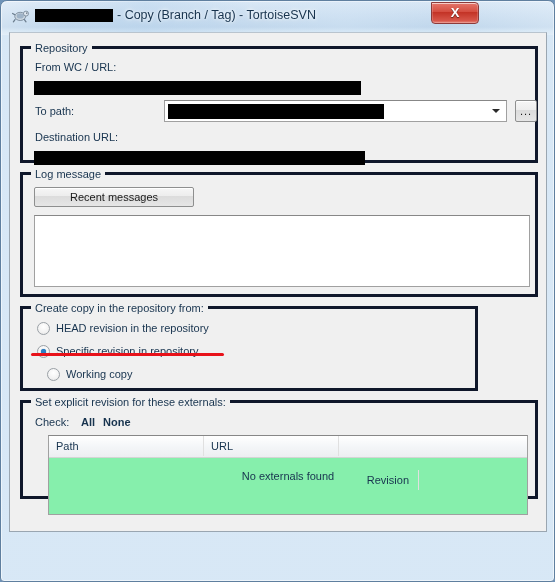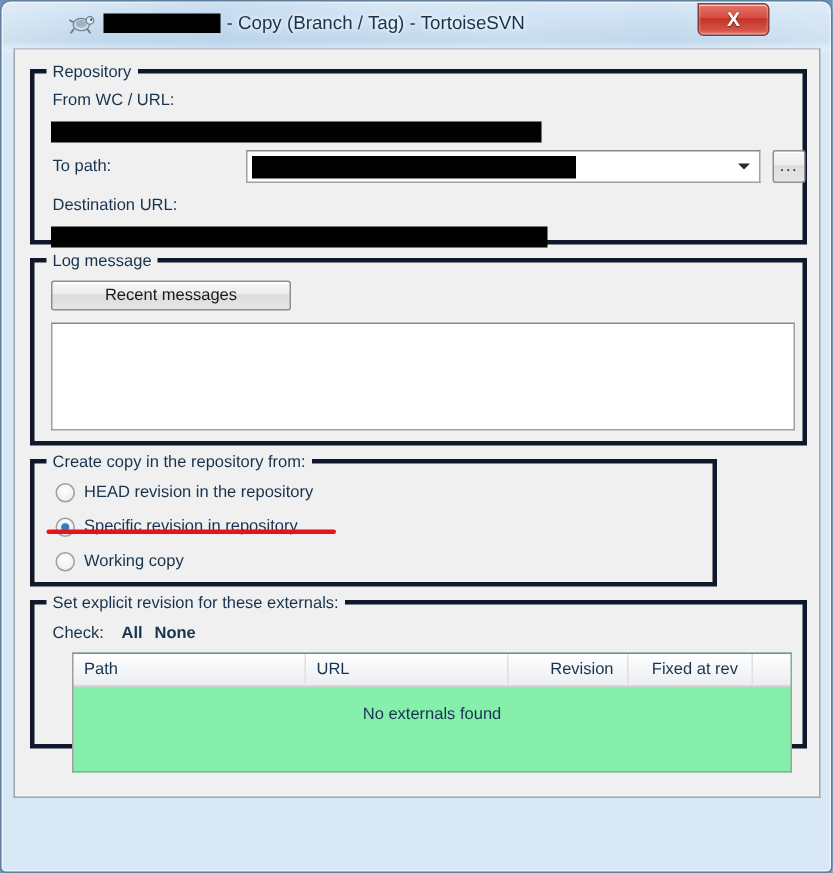--- a/index.html
+++ b/index.html
@@ -48,21 +48,21 @@
         rgba(225,238,250,0.35) 62%,
         rgba(255,255,255,0.08) 80%,
         rgba(240,247,253,0.40) 100%);
     pointer-events: none;
   }
 
   
   #titlebar {
     position: absolute;
     left: 0; top: 0;
-    width: 483px; height: 30px; margin-left: 34px;
+    width: 483px; height: 30px;
   }
   #app-icon {
     position: absolute; left: 11px; top: 6px;
     width: 18px; height: 18px;
   }
   #title-text {
     position: absolute; left: 34px; top: 5px;
     height: 18px; line-height: 18px;
     font-size: 12.5px;
     color: #17334e;
@@ -246,21 +246,21 @@
   #externals-head .col {
     position: absolute;
     top: 0; height: 20px; line-height: 20px;
     font-size: 11px; color: #17334e;
     border-right: 1px solid #e0e0e0;
     box-sizing: border-box;
     white-space: nowrap;
     overflow: hidden;
   }
   #externals-head .col.lefted { padding-left: 7px; text-align: left; }
-  #externals-head .col.righted { padding-right: 9px; text-align: right; }
+  #externals-head .col.righted { padding-right: 9px; text-align: right; margin-top: 34px; }
   #externals-empty {
     position: absolute;
     left: 0; top: 34px;
     width: 100%;
     text-align: center;
     font-size: 11px;
     color: #17334e;
   }
 
   
@@ -337,21 +337,21 @@
       <div class="radio-row" style="left:14px; top:12px; width:230px;">
         <span class="radio"></span>
         <span class="txt">HEAD revision in the repository</span>
       </div>
 
       <div class="radio-row" style="left:14px; top:35px; width:230px;">
         <span class="radio on"></span>
         <span class="txt">Specific revision in repository</span>
       </div>
 
-      <div class="radio-row" style="left:14px; top:58px; width:230px;">
+      <div class="radio-row" style="left:24px; top:58px; width:230px;">
         <span class="radio"></span>
         <span class="txt">Working copy</span>
       </div>
 
 
     </div>
 
     <div id="annot-underline" style="left:21px; top:320px; width:193px;"></div>
 
     <div class="group" style="left:10px; top:367px; width:518px; height:99px;">
@@ -359,21 +359,20 @@
 
       <span class="lbl" style="left:12px; top:13px;">Check:</span>
       <span class="link" style="left:58px; top:13px;">All</span>
       <span class="link" style="left:80px; top:13px;">None</span>
 
       <div id="externals-list" style="left:25px; top:32px; width:480px; height:80px;">
         <div id="externals-head">
           <div class="col lefted" style="left:0px;   width:155px;">Path</div>
           <div class="col lefted" style="left:155px; width:135px;">URL</div>
           <div class="col righted" style="left:290px; width:80px;">Revision</div>
-          <div class="col righted" style="left:370px; width:83px;">Fixed at rev</div>
           <div class="col" style="left:453px; width:27px; border-right:none;"></div>
         </div>
         <div id="externals-empty">No externals found</div>
       </div>
     </div>
 
   </div>
 
   <div id="bottombar">
 

